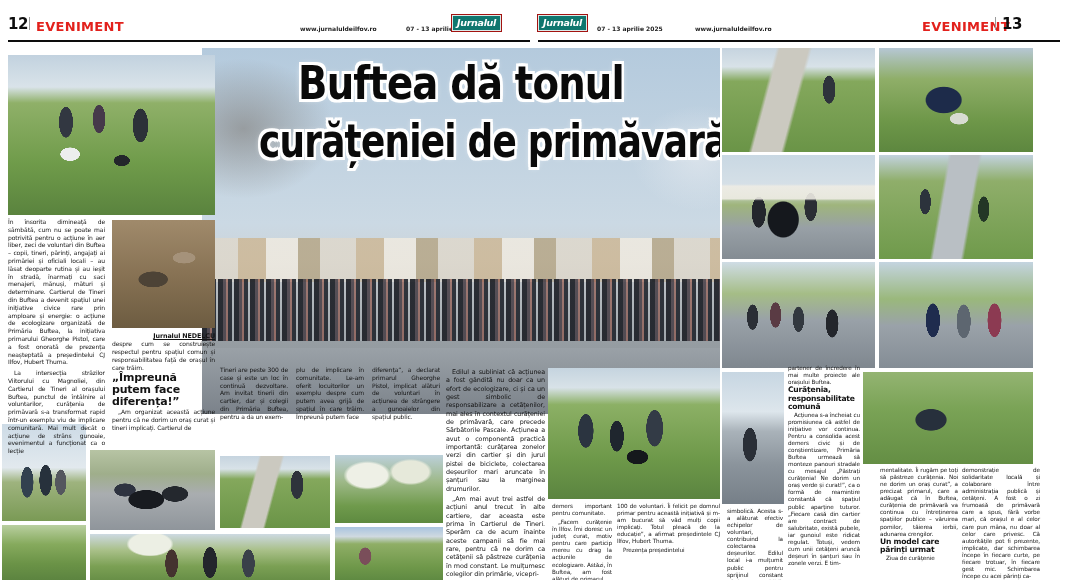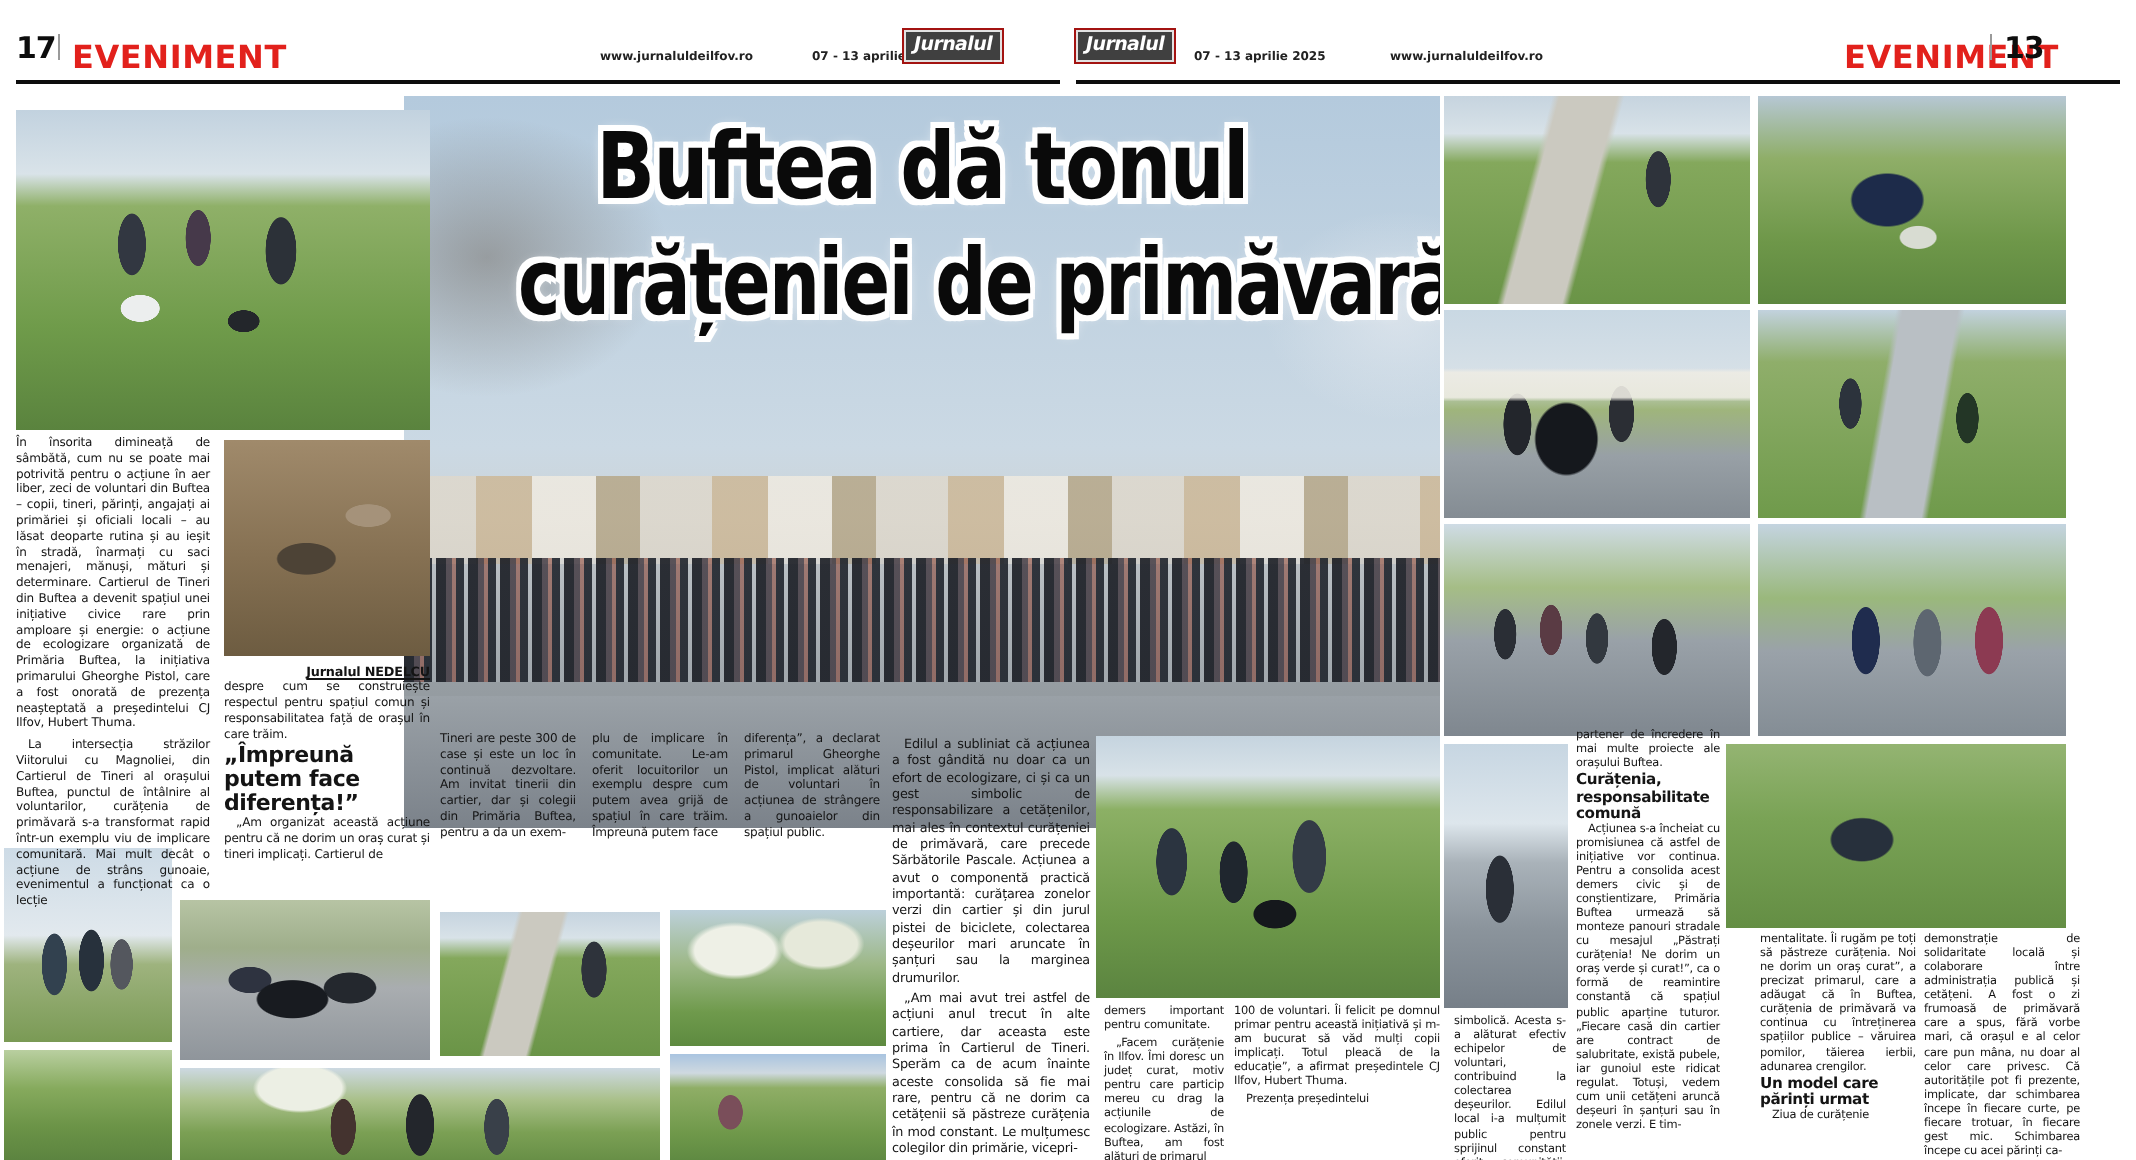--- a/index.html
+++ b/index.html
@@ -1,24 +1,24 @@
 <!DOCTYPE html>
 <html><head>
 <meta charset="utf-8">
 <style>
   html,body{margin:0;padding:0;background:#e8e8e8;}
   #canvas{position:relative;width:1068px;height:580px;background:#ffffff;
     font-family:"DejaVu Sans","Liberation Sans",sans-serif;overflow:hidden;color:#111;}
   .abs{position:absolute;}
   
   .hdr-num{font-size:15px;font-weight:bold;color:#0d0d0d;letter-spacing:-.5px;}
-  .hdr-sec{font-size:16px;font-weight:bold;color:#e2211c;letter-spacing:.3px;}
+  .hdr-sec{font-size:13px;font-weight:bold;color:#e2211c;letter-spacing:.3px;}
   .hdr-small{font-size:6px;font-weight:bold;color:#222;}
   .hdr-div{width:1px;height:13px;background:#9a9a9a;display:inline-block;}
-  .logo{background:#404040;color:#fff;font-weight:bold;font-style:italic;
+  .logo{background:#0f766e;color:#fff;font-weight:bold;font-style:italic;
     font-size:9.5px;padding:2px 5px 3px;box-shadow:inset 0 0 0 1px rgba(255,255,255,.85),0 0 0 1px #a31311;
     letter-spacing:-.3px;}
   .rule{background:#0d0d0d;height:2px;}
   
   .ph{position:absolute;overflow:hidden;background:#9fb37e;}
   .s-people-grass{background:
     radial-gradient(ellipse 10px 22px at 28% 42%,#323741 69%,transparent 71%),
     radial-gradient(ellipse 9px 20px at 44% 40%,#46394a 69%,transparent 71%),
     radial-gradient(ellipse 11px 24px at 64% 44%,#2c3138 69%,transparent 71%),
     radial-gradient(ellipse 16px 11px at 30% 62%,#eceeee 60%,transparent 62%),
@@ -124,21 +124,21 @@
   .subhead{font-weight:bold;font-size:11px;line-height:1.12;letter-spacing:-.2px;
     text-align:left;margin:3px 0 2px;}
   .subhead.sm{font-size:7.6px;}
   .byline{font-weight:bold;font-size:6.4px;text-decoration:underline;text-align:right;margin:0 0 2px;}
 </style>
 </head>
 <body>
 
 <div id="canvas">
 
-  <div class="abs hdr-num" style="left:8px;top:15px;">17</div>
+  <div class="abs hdr-num" style="left:8px;top:15px;">12</div>
   <div class="abs hdr-div" style="left:29px;top:17px;"></div>
   <div class="abs hdr-sec" style="left:36px;top:19px;">EVENIMENT</div>
   <div class="abs hdr-small" style="left:300px;top:25px;">www.jurnaluldeilfov.ro</div>
   <div class="abs hdr-small" style="left:406px;top:25px;">07 - 13 aprilie 2025</div>
   <div class="abs logo" style="left:452px;top:15px;">Jurnalul</div>
   <div class="abs rule" style="left:8px;top:40px;width:522px;"></div>
 
   <div class="abs logo" style="left:538px;top:15px;">Jurnalul</div>
   <div class="abs hdr-small" style="left:597px;top:25px;">07 - 13 aprilie 2025</div>
   <div class="abs hdr-small" style="left:695px;top:25px;">www.jurnaluldeilfov.ro</div>
@@ -192,21 +192,21 @@
   </div>
   <div class="col" style="left:296px;top:366px;width:68px;height:86px;">
     <p>plu de implicare în comunitate. Le-am oferit locuitorilor un exemplu despre cum putem avea grijă de spațiul în care trăim. Împreună putem face</p>
   </div>
   <div class="col" style="left:372px;top:366px;width:68px;height:86px;">
     <p>diferența”, a declarat primarul Gheorghe Pistol, implicat alături de voluntari în acțiunea de strângere a gunoaielor din spațiul public.</p>
   </div>
 
   <div class="col" style="left:446px;top:368px;width:99px;height:212px;font-size:6.4px;">
     <p class="ind">Edilul a subliniat că acțiunea a fost gândită nu doar ca un efort de ecologizare, ci și ca un gest simbolic de responsabilizare a cetățenilor, mai ales în contextul curățeniei de primăvară, care precede Sărbătorile Pascale. Acțiunea a avut o componentă practică importantă: curățarea zonelor verzi din cartier și din jurul pistei de biciclete, colectarea deșeurilor mari aruncate în șanțuri sau la marginea drumurilor.</p>
-    <p class="ind" style="margin-top:2px;">„Am mai avut trei astfel de acțiuni anul trecut în alte cartiere, dar aceasta este prima în Cartierul de Tineri. Sperăm ca de acum înainte aceste consolida să fie mai rare, pentru că ne dorim ca cetățenii să păstreze curățenia în mod constant. Le mulțumesc colegilor din primărie, vicepri-</p>
+    <p class="ind" style="margin-top:2px;">„Am mai avut trei astfel de acțiuni anul trecut în alte cartiere, dar aceasta este prima în Cartierul de Tineri. Sperăm ca de acum înainte aceste campanii să fie mai rare, pentru că ne dorim ca cetățenii să păstreze curățenia în mod constant. Le mulțumesc colegilor din primărie, vicepri-</p>
   </div>
 
   <div class="col small" style="left:552px;top:503px;width:60px;height:77px;">
     <p>demers important pentru comunitate.</p>
     <p class="ind" style="margin-top:2px;">„Facem curățenie în Ilfov. Îmi doresc un județ curat, motiv pentru care particip mereu cu drag la acțiunile de ecologizare. Astăzi, în Buftea, am fost alături de primarul</p>
   </div>
   <div class="col small" style="left:617px;top:503px;width:103px;height:77px;">
     <p>100 de voluntari. Îi felicit pe domnul primar pentru această inițiativă și m-am bucurat să văd mulți copii implicați. Totul pleacă de la educație”, a afirmat președintele CJ Ilfov, Hubert Thuma.</p>
     <p class="ind" style="margin-top:2px;">Prezența președintelui</p>
   </div>

